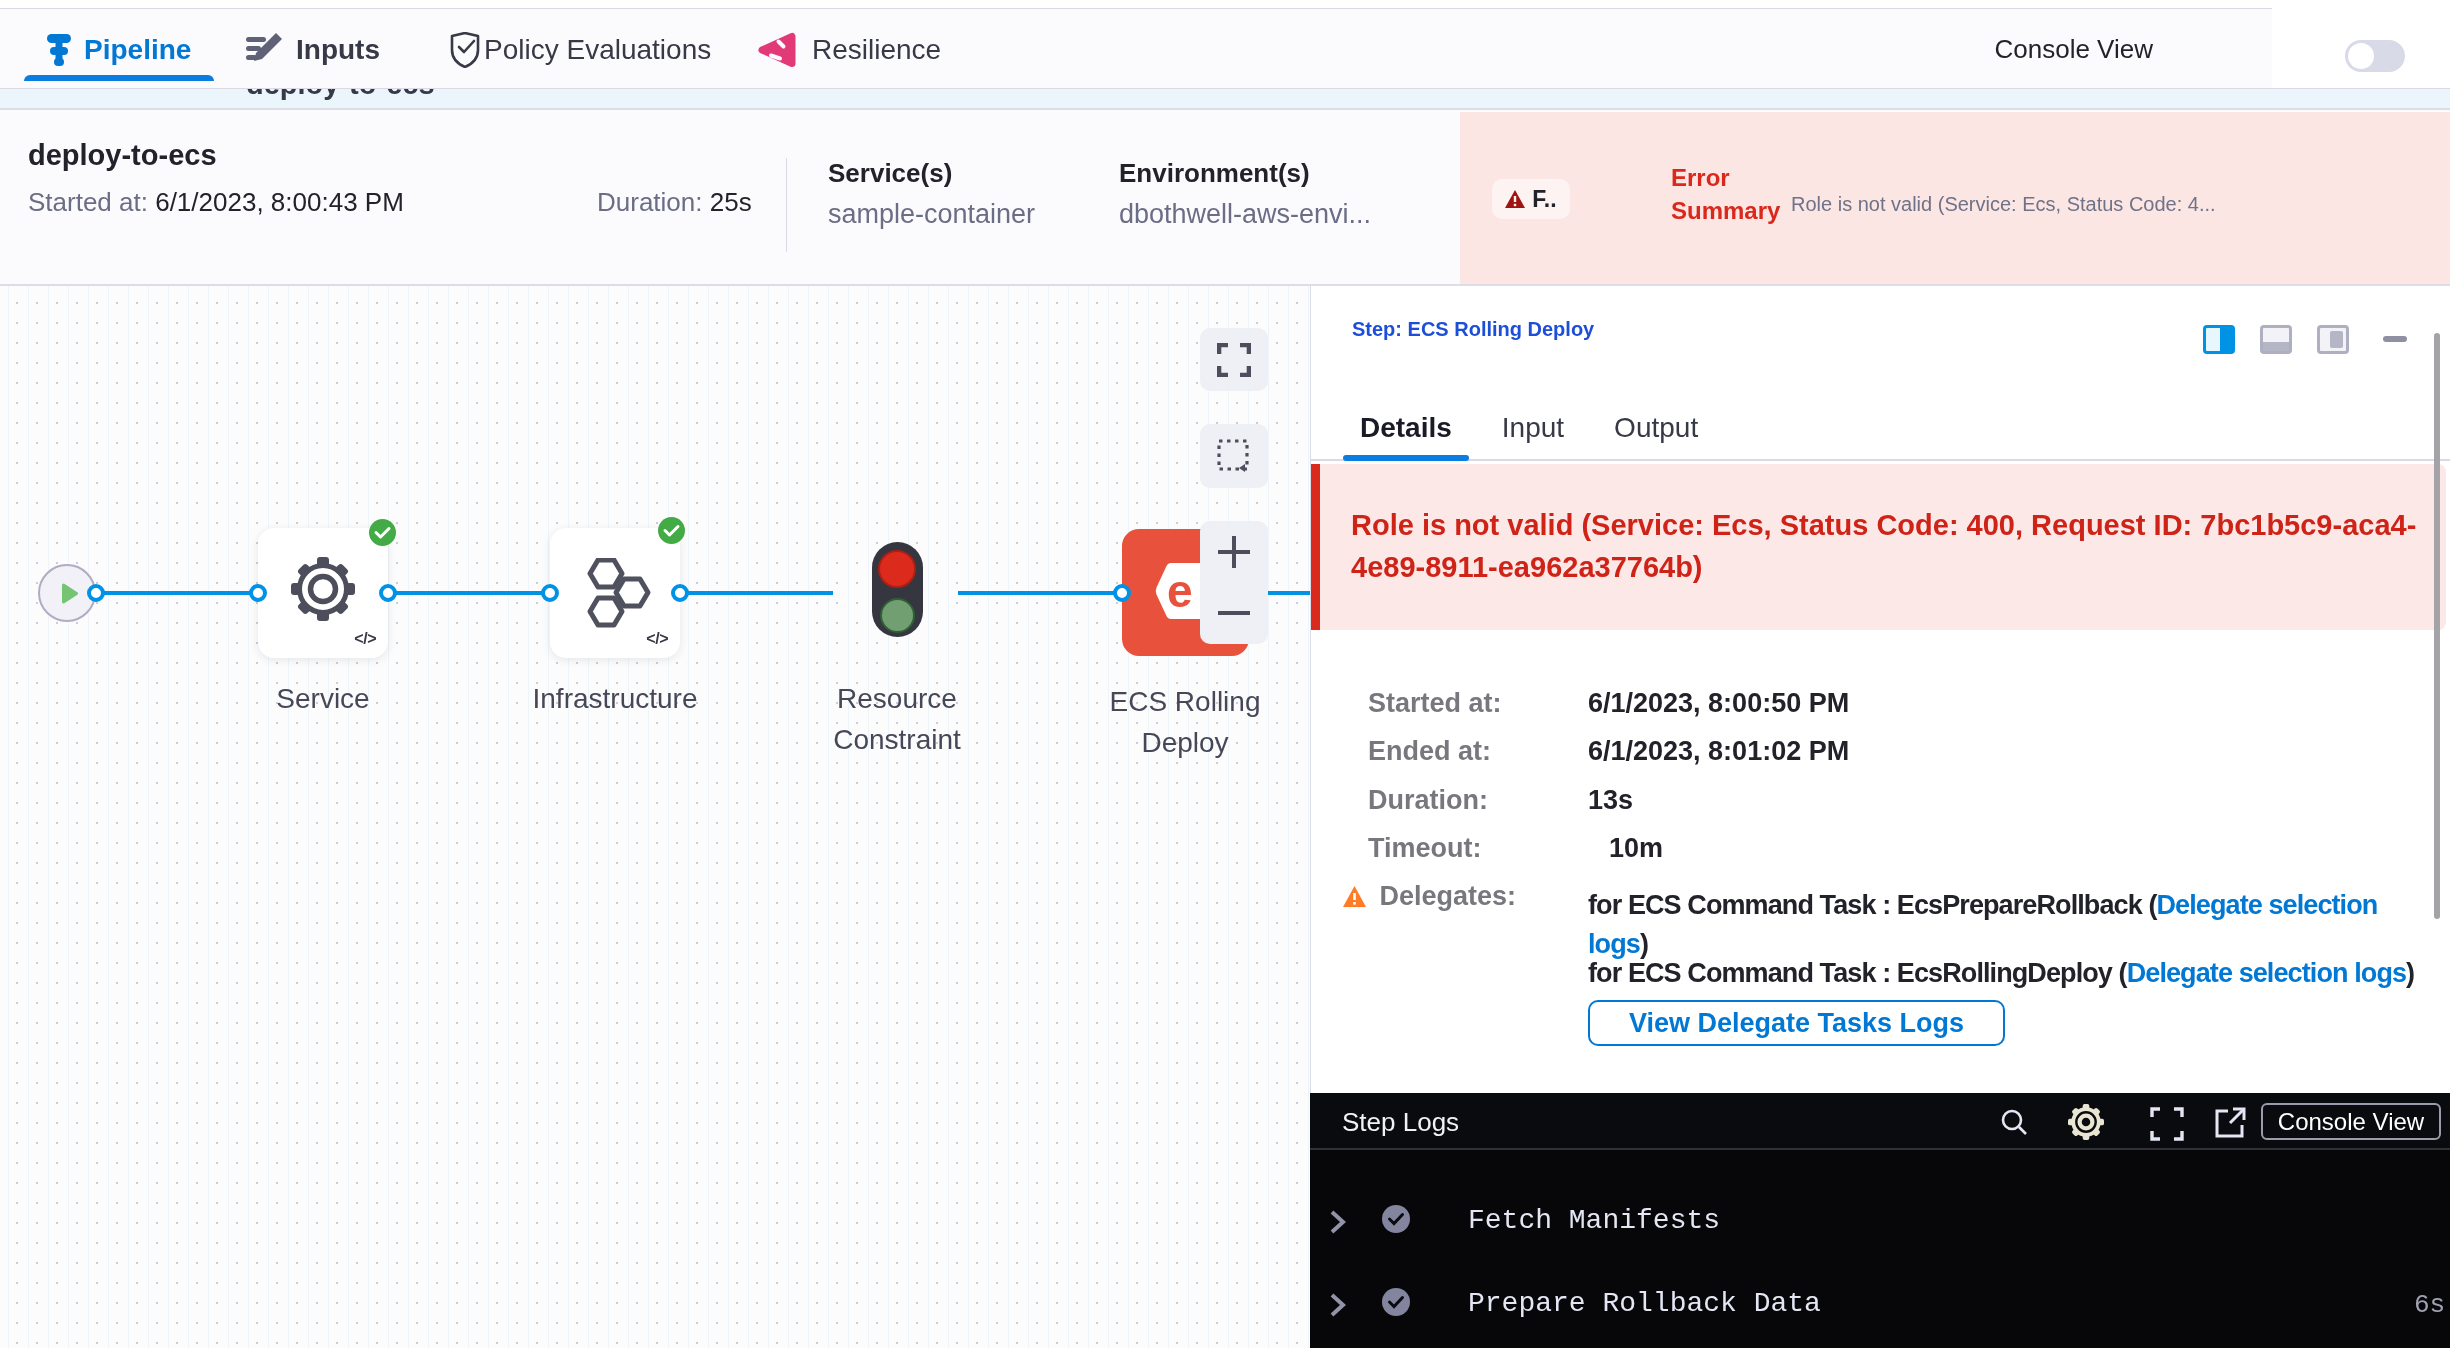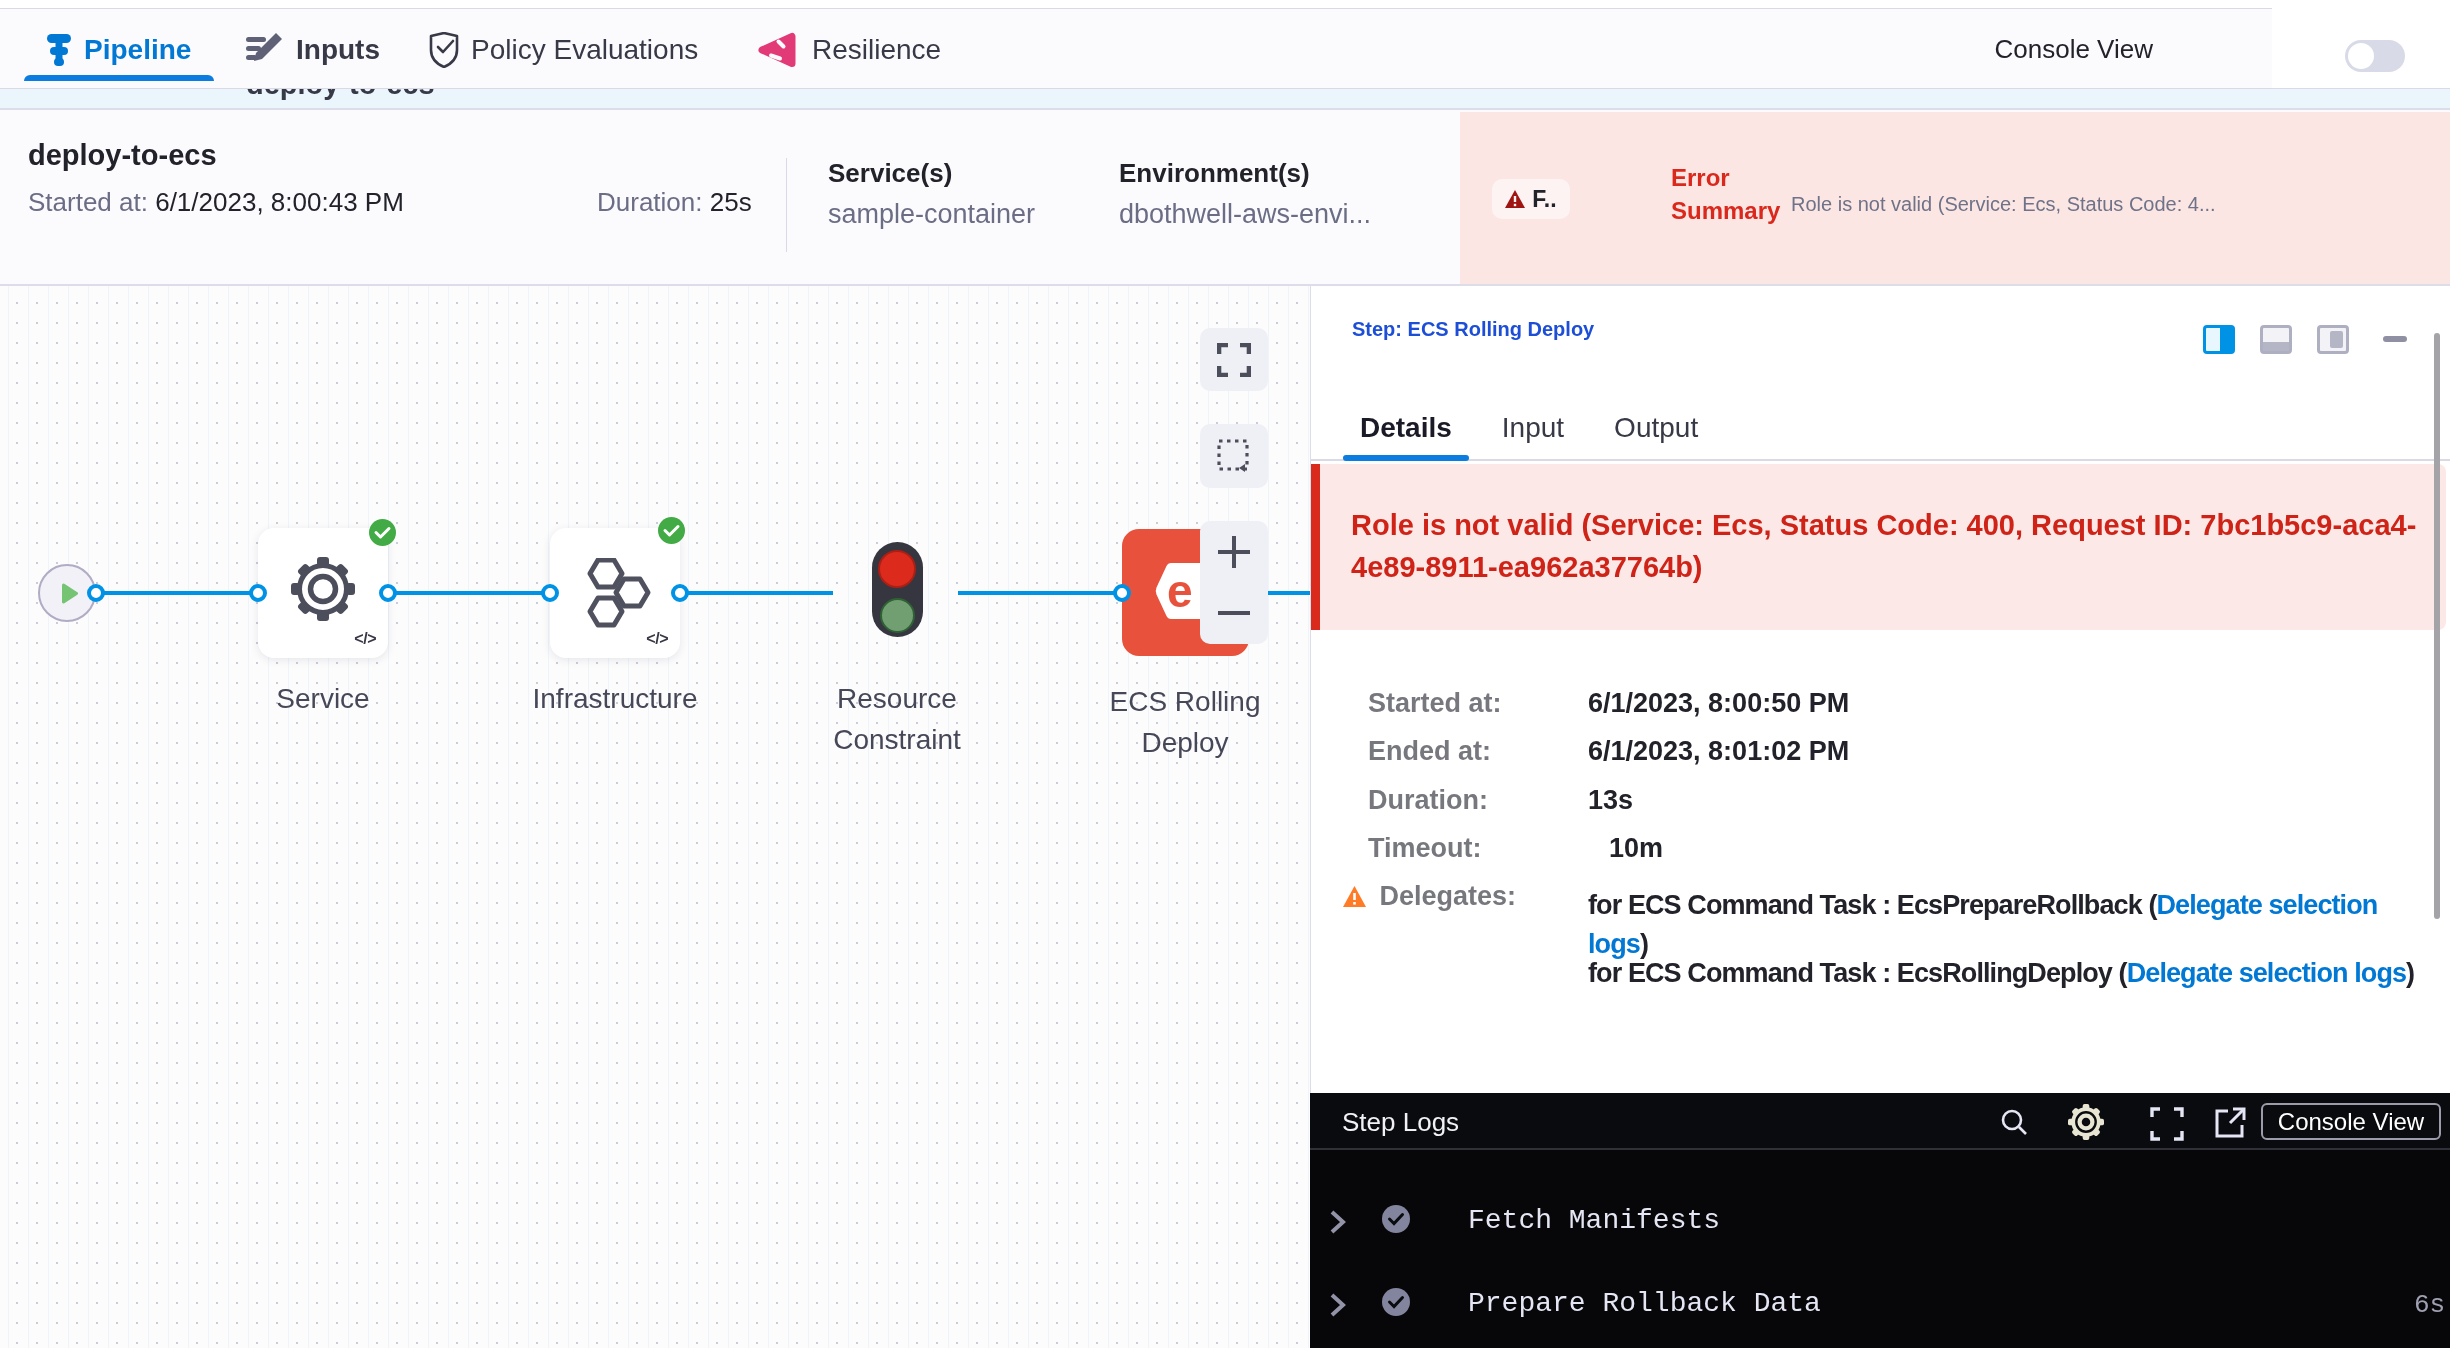--- a/index.html
+++ b/index.html
@@ -110,21 +110,21 @@
       <svg width="36" height="34" viewBox="0 0 36 34">
         <g fill="#5f6176">
           <rect x="0" y="4" width="20" height="5" rx="2.5"></rect>
           <rect x="0" y="13" width="15" height="5" rx="2.5"></rect>
           <rect x="0" y="22" width="11" height="5" rx="2.5"></rect>
           <path d="M 30 0 L 36 6 L 16 26 L 8 28 L 10 20 Z"></path>
         </g>
       </svg>
       <span>Inputs</span>
     </div>
-    <div class="navitem" style="left:429px; gap:12px;">
+    <div class="navitem" style="left:450px; gap:4px;">
       <svg width="30" height="36" viewBox="0 0 30 36">
         <path d="M 2 4 L 15 1 L 28 4 L 28 18 C 28 27 22 32 15 35 C 8 32 2 27 2 18 Z" fill="none" stroke="#383946" stroke-width="2.6" stroke-linejoin="round"></path>
         <path d="M 9 15 L 14 20 L 24 9" fill="none" stroke="#383946" stroke-width="2.6" stroke-linecap="round" stroke-linejoin="round"></path>
       </svg>
       <span>Policy Evaluations</span>
     </div>
     <div class="navitem" style="left:757px; gap:15px;">
       <svg width="40" height="40" viewBox="0 0 40 40">
         <path d="M5 20 L35 6.5 L35 33.5 Z" fill="#e23a77" stroke="#e23a77" stroke-width="7" stroke-linejoin="round"></path>
         <g stroke="#fbfbfe" stroke-width="4" stroke-linecap="round">
@@ -312,20 +312,21 @@
     <div class="drow" style="top:595px; left:32px;">
       <svg width="23" height="21" viewBox="0 0 23 21" style="vertical-align:-2px; margin-right:6px;">
         <path d="M 11.5 0 L 23 21 L 0 21 Z" fill="#ff7b26"></path>
         <rect x="10.2" y="7" width="2.6" height="7" fill="#fff"></rect>
         <rect x="10.2" y="16" width="2.6" height="2.6" fill="#fff"></rect>
       </svg>
       <span class="l">Delegates:</span>
     </div>
     <div class="dval" style="top:600px; width:800px; line-height:39px; font-size:27px; letter-spacing:-0.9px;">for ECS Command Task : EcsPrepareRollback (<a>Delegate selection logs</a>)</div>
     <div class="dval" style="top:668px; width:980px; line-height:39px; font-size:27px; letter-spacing:-0.9px; white-space:nowrap;">for ECS Command Task : EcsRollingDeploy (<a>Delegate selection logs</a>)</div>
+    <div id="vdtl">View Delegate Tasks Logs</div>
   </div>
 
   <div class="abs" id="logs">
     <div id="logs-hdr">
       <div class="t">Step Logs</div>
       <svg style="position:absolute; left:689px; top:14px;" width="30" height="30" viewBox="0 0 30 30" fill="none" stroke="#e4e6f4" stroke-width="2.6">
         <circle cx="13" cy="13" r="9"></circle>
           <line x1="20" y1="20" x2="27" y2="27"></line>
       </svg>
       <svg style="position:absolute; left:758px; top:11px;" width="36" height="36" viewBox="0 0 76 76">

